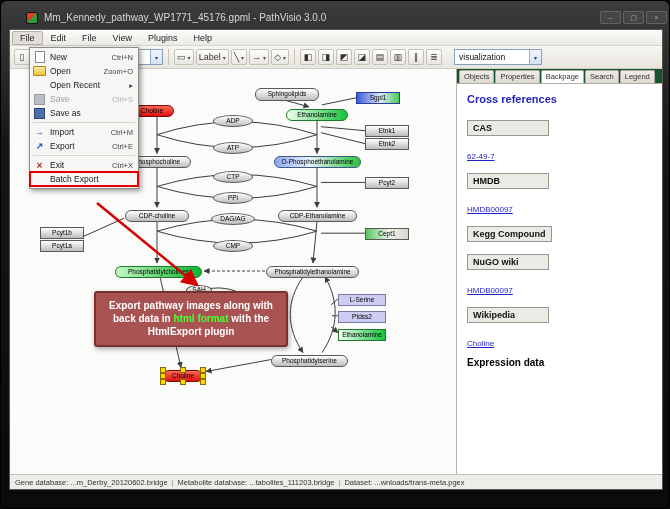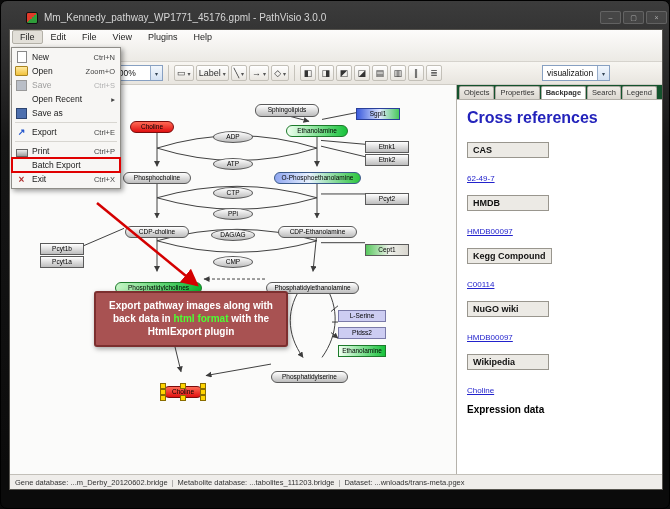--- a/index.html
+++ b/index.html
@@ -7,67 +7,67 @@
   body{position:relative;font-family:"Liberation Sans",sans-serif;background:#0a0a0a}
   .frame{position:absolute;inset:0;background:linear-gradient(#3c3c3c,#161616 28%,#0b0b0b 92%);border-radius:7px;border:1px solid #000}
   
   .titlebar{position:absolute;left:20px;top:5px;width:654px;height:23px;display:flex;align-items:center;color:#d6d6d6;font-size:10px}
   .app-icon{width:12px;height:12px;margin-left:5px;margin-right:6px;background:linear-gradient(135deg,#e03a2a 0 50%,#2f9e3a 50% 100%);border:1px solid #111;border-radius:2px;flex:none}
   .wtitle{white-space:nowrap;overflow:hidden;text-overflow:ellipsis}
   .winbtns{margin-left:auto;display:flex;gap:2px;margin-right:8px}
   .wbtn{width:21px;height:13px;background:rgba(255,255,255,.07);border:1px solid rgba(255,255,255,.16);border-radius:2px;color:#aaa;font-size:7px;display:flex;align-items:center;justify-content:center}
   
   .app{position:absolute;left:8px;top:28px;width:654px;height:461px;background:#efedea;border:1px solid #56544f;display:flex;flex-direction:column}
-  .menubar{height:32px;display:flex;align-items:flex-start;background:linear-gradient(#fdfcfb,#eceae5);border-bottom:1px solid #d6d3cd;font-size:9px;color:#1d1d1d;padding-left:2px;flex:none}
+  .menubar{height:16px;display:flex;align-items:flex-end;background:linear-gradient(#fdfcfb,#eceae5);border-bottom:1px solid #d6d3cd;font-size:9px;color:#1d1d1d;padding-left:2px;flex:none}
   .menu{padding:1px 7px;border:1px solid transparent;border-radius:2px}
   .menu.open{background:#e2dfd8;border-color:#b4b1a8}
   .toolbar{height:23px;display:flex;align-items:center;gap:2px;padding:0 4px;border-bottom:1px solid #cfccc5;background:linear-gradient(#f8f6f2,#e8e5df);flex:none}
   .tbtn{min-width:16px;height:16px;display:flex;align-items:center;justify-content:center;font-size:9px;color:#333;background:linear-gradient(#ffffff,#e9e6e0);border:1px solid #c3c0b8;border-radius:2px;padding:0 2px;white-space:nowrap}
   .tbtn .caret{font-size:6px;margin-left:2px;color:#555}
   .tsep{width:1px;height:16px;background:#c6c3bb;margin:0 3px;flex:none}
   .tlabel{font-size:8.5px;color:#333;margin:0 2px 0 4px}
   .combo{height:16px;background:#fff;border:1px solid #87a0c2;display:flex;align-items:center;font-size:8.5px;color:#111}
   .combo .cval{padding:0 4px;flex:1;white-space:nowrap;overflow:hidden}
   .combo .cbtn{width:12px;height:100%;background:linear-gradient(#f2f7fd,#d4e1f2);border-left:1px solid #96acc9;display:flex;align-items:center;justify-content:center;font-size:6px;color:#345;flex:none}
   .zoom-combo{width:54px}
-  .viz-combo{width:68px;margin-left:auto;margin-right:48px}
+  .viz-combo{width:88px;margin-left:auto;margin-right:116px}
   
   .main{flex:1;display:flex;min-height:0;position:relative}
   .canvas{flex:1;position:relative;background:#fbfbfa;overflow:hidden}
   .edges{position:absolute;inset:0;width:100%;height:100%;pointer-events:none}
   .edge{stroke:#3c3c3c;stroke-width:1;fill:none}
   .node{position:absolute;display:flex;align-items:center;justify-content:center;font-size:6.5px;line-height:1;color:#000;border:1px solid #5a5a5a;overflow:hidden;white-space:nowrap;background:linear-gradient(#ffffff,#bdbdbd)}
   .node.rounded{border-radius:6px}
   .node.ellipse{border-radius:50%}
   .c-red{background:linear-gradient(#ff6a55,#e01010);border-color:#7a0c0c}
   .c-green{background:linear-gradient(90deg,#f0fff0,#17c23a);border-color:#1d7a2b}
   .c-green2{background:linear-gradient(90deg,#c6f6c6,#0ab52e);border-color:#1d7a2b}
   .c-bluegreen{background:linear-gradient(90deg,#8fa6f0 0%,#e9f2ff 40%,#2cc53c 100%);border-color:#3a5a8a}
   .c-blue{background:linear-gradient(90deg,#3b5bdc 0%,#dfe9ff 55%,#49c95c 100%);border-color:#2a3f9a}
   .c-lavender{background:#cdcdf2;border-color:#7a7aa8}
   .c-greenleft{background:linear-gradient(90deg,#58c85e 0%,#eef1ea 55%,#d9d6cf 100%)}
   .handle{position:absolute;width:6px;height:6px;background:#ffd400;border:1px solid #8a6d00;z-index:6}
   
   .sidepanel{width:206px;background:#e9e7e2;border-left:1px solid #b5b2ab;display:flex;flex-direction:column;flex:none}
   .tabs{display:flex;height:15px;background:#14532d;border-bottom:1px solid #b2afa8;padding:1px 1px 0 2px;flex:none}
   .tab{font-size:7.5px;padding:1px 4px;border:1px solid #aeaba3;border-bottom:none;background:linear-gradient(#efece7,#dcd8d1);margin-right:1px;border-radius:2px 2px 0 0;color:#333;white-space:nowrap}
-  .tab.active{background:#fff;font-weight:bold}
+  .tab.active{background:#fff;font-weight:normal}
   .panel-content{flex:1;background:#fff;padding:9px 10px;overflow:hidden}
-  .xrefs-heading{color:#2323bb;font-weight:bold;font-size:16px;margin-bottom:12px}
+  .xrefs-heading{color:#2323bb;font-weight:bold;font-size:11px;margin-bottom:12px}
   .xref{margin-bottom:9px}
   .xhead{display:inline-block;min-width:82px;background:#eceae5;border:1px solid #99968e;font-size:9px;font-weight:bold;padding:2px 5px;color:#111}
   .xval{font-size:8px;margin-top:16px;color:#111}
   .xval.link{color:#2222cc;text-decoration:underline}
   .expr-heading{font-size:10px;font-weight:bold;color:#000;margin-top:5px}
   
   .statusbar{height:15px;border-top:1px solid #c2bfb8;background:#efedea;display:flex;align-items:center;font-size:7.5px;color:#333;padding:0 5px;white-space:nowrap;overflow:hidden;flex:none}
   .sseg{margin-right:4px}
   .ssep{margin-right:4px;color:#888}
   
-  .filemenu{position:absolute;left:10px;top:46px;width:110px;background:#f7f6f4;border:1px solid #8f8d88;box-shadow:2px 2px 5px rgba(0,0,0,.4);z-index:40;padding:2px 0;font-size:8.5px}
+  .filemenu{position:absolute;left:28px;top:46px;width:110px;background:#f7f6f4;border:1px solid #8f8d88;box-shadow:2px 2px 5px rgba(0,0,0,.4);z-index:40;padding:2px 0;font-size:8.5px}
   .mitem{display:flex;align-items:center;height:14px;padding:0 5px 0 3px;color:#1a1a1a}
   .mitem.dis{color:#9d9d9d}
   .mitem.hl{outline:2px solid #e00000;outline-offset:-1px}
   .mic{width:13px;height:12px;margin-right:4px;position:relative;flex:none;display:flex;align-items:center;justify-content:center}
   .mlab{flex:1;white-space:nowrap}
   .msc{font-size:7.5px;color:#444;margin-left:6px}
   .mitem.dis .msc{color:#b0b0b0}
   .msep{height:1px;background:#d8d6d1;margin:2px 3px}
   .mic.new-document::before{content:"";width:8px;height:10px;background:#fff;border:1px solid #888}
   .mic.open-folder::before{content:"";width:11px;height:8px;background:linear-gradient(#ffe9a0,#f1c23c);border:1px solid #a8831f;border-radius:1px}
@@ -227,21 +227,21 @@
             <div class="tab">Properties</div>
             <div class="tab active">Backpage</div>
             <div class="tab">Search</div>
             <div class="tab">Legend</div>
           </div>
         <div class="panel-content">
           <div class="xrefs-heading">Cross references</div>
           <div>
               <div class="xref"><div class="xhead">CAS</div><div class="xval link">62-49-7</div></div>
               <div class="xref"><div class="xhead">HMDB</div><div class="xval link">HMDB00097</div></div>
-              <div class="xref"><div class="xhead">Kegg Compound</div><div class="xval link">C00114</div></div>
+              <div class="xref"><div class="xhead">Kegg Compound</div></div>
               <div class="xref"><div class="xhead">NuGO wiki</div><div class="xval link">HMDB00097</div></div>
               <div class="xref"><div class="xhead">Wikipedia</div><div class="xval link">Choline</div></div>
             </div>
           <div class="expr-heading">Expression data</div>
         </div>
       </div>
     </div>
 
     <div class="statusbar">
         <span class="sseg">Gene database: ...m_Derby_20120602.bridge</span>
@@ -257,56 +257,56 @@
       <div class="mitem">
         <span class="mic new-document"></span>
         <span class="mlab">New</span>
         <span class="msc">Ctrl+N</span>
       </div>
       <div class="mitem">
         <span class="mic open-folder"></span>
         <span class="mlab">Open</span>
         <span class="msc">Zoom+O</span>
       </div>
+      <div class="mitem">
+        <span class="mic none"></span>
+        <span class="mlab">Open Recent</span>
+        <span class="msc">▸</span>
+      </div>
       <div class="mitem dis">
         <span class="mic save-disk"></span>
         <span class="mlab">Save</span>
         <span class="msc">Ctrl+S</span>
       </div>
       <div class="mitem">
-        <span class="mic none"></span>
-        <span class="mlab">Open Recent</span>
-        <span class="msc">▸</span>
-      </div>
-      <div class="mitem">
         <span class="mic save-as-disk"></span>
         <span class="mlab">Save as</span>
         <span class="msc"></span>
       </div>
       <div class="msep"></div>
       <div class="mitem">
+        <span class="mic import-arrow"></span>
+        <span class="mlab">Import</span>
+        <span class="msc">Ctrl+M</span>
+      </div>
+      <div class="mitem">
         <span class="mic export-arrow"></span>
         <span class="mlab">Export</span>
         <span class="msc">Ctrl+E</span>
       </div>
       <div class="msep"></div>
       <div class="mitem">
-        <span class="mic printer"></span>
-        <span class="mlab">Print</span>
-        <span class="msc">Ctrl+P</span>
+        <span class="mic exit-door"></span>
+        <span class="mlab">Exit</span>
+        <span class="msc">Ctrl+X</span>
       </div>
       <div class="mitem hl">
         <span class="mic none"></span>
         <span class="mlab">Batch Export</span>
         <span class="msc"></span>
-      </div>
-      <div class="mitem">
-        <span class="mic exit-door"></span>
-        <span class="mlab">Exit</span>
-        <span class="msc">Ctrl+X</span>
       </div>
     </div>
 
   <div class="callout">
     <span>Export pathway images along with back data in </span><span class="hl-green">html format</span><span> with the HtmlExport plugin</span>
   </div>
 
   <svg class="overlay" viewBox="0 0 670 509">
     <defs>
       <marker id="redarrow" markerWidth="8" markerHeight="8" refX="6" refY="3.5" orient="auto">

